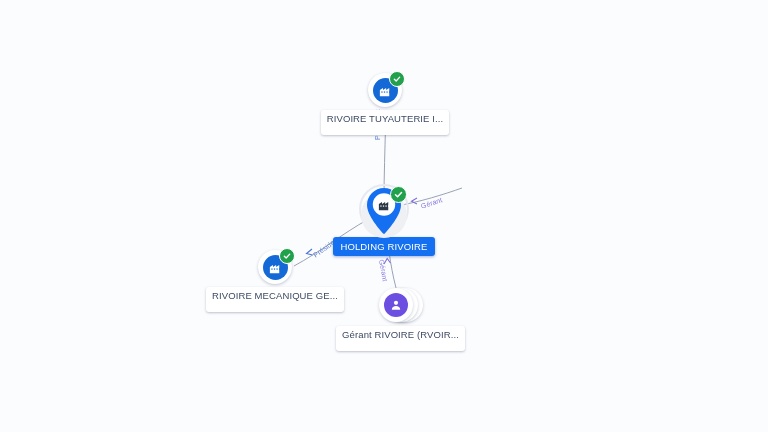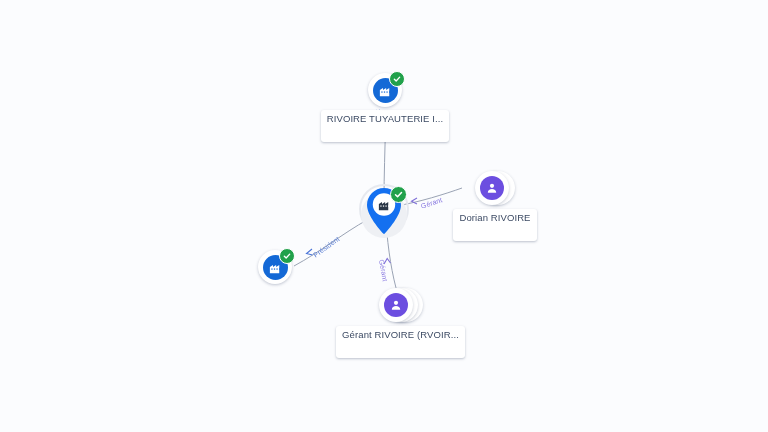--- a/index.html
+++ b/index.html
@@ -109,21 +109,21 @@
   .person-disc-inner svg { display: block; }
 
   
   .node-label {
     margin-top: 3px;
     background: #ffffff;
     color: #3c4a63;
     font-size: 9.5px;
     line-height: 1;
     letter-spacing: 0.1px;
-    padding: 4px 6px 18px 6px;
+    padding: 4px 6px 11px 6px;
     border-radius: 3px;
     box-shadow: 0 1px 2.5px rgba(40,55,90,0.30);
     white-space: nowrap;
   }
 
   
   #node-holding {
     position: absolute;
   }
   .pin-halo {
@@ -240,54 +240,41 @@
       </div>
       <div class="check-badge">
         <svg width="8" height="8" viewBox="0 0 24 24" fill="none" stroke="#ffffff" stroke-width="4" stroke-linecap="round" stroke-linejoin="round">
           <path d="M4 12.5 L9.5 18 L20 6.5"></path>
         </svg>
       </div>
     </div>
     <div class="node-label">RIVOIRE TUYAUTERIE I...</div>
   </div>
 
-  <div class="node" id="node-dorian" style="left:440px; top:170px; width:110px;">
-    <div class="person-badge-wrap" style="width:40px;">
-      <div class="person-layer l3" style="left:6px;"></div>
-      <div class="person-layer l1">
-        <div class="person-disc-inner">
-          <svg width="14" height="14" viewBox="0 0 24 24" fill="#ffffff">
-            <circle cx="12" cy="8.3" r="3.6"></circle>
-            <path d="M4.8 20c0-4 3.4-6.2 7.2-6.2s7.2 2.2 7.2 6.2z"></path>
-          </svg>
-        </div>
-      </div>
-    </div>
-    <div class="node-label">Dorian RIVOIRE</div>
-  </div>
 
   <div class="node" id="node-mecanique" style="left:205px; top:250px; width:140px;">
     <div class="company-badge-wrap">
       <div class="company-disc">
         <div class="company-disc-inner">
           <svg width="15" height="15" viewBox="0 0 24 24" fill="#ffffff">
             <path d="M3 21V11l5-3v3l5-3v3l5-3v13H3z"></path>
             <rect x="5.3" y="13.5" width="2" height="2" fill="#1469d6"></rect>
             <rect x="9.4" y="13.5" width="2" height="2" fill="#1469d6"></rect>
             <rect x="13.5" y="13.5" width="2" height="2" fill="#1469d6"></rect>
             <rect x="17.6" y="13.5" width="2" height="2" fill="#1469d6"></rect>
           </svg>
         </div>
       </div>
       <div class="check-badge">
         <svg width="8" height="8" viewBox="0 0 24 24" fill="none" stroke="#ffffff" stroke-width="4" stroke-linecap="round" stroke-linejoin="round">
           <path d="M4 12.5 L9.5 18 L20 6.5"></path>
         </svg>
       </div>
     </div>
+    <div class="node-label">RIVOIRE MECANIQUE GE...</div>
   </div>
 
   <div class="node" id="node-herve" style="left:343px; top:287px; width:115px;">
     <div class="person-badge-wrap">
       <div class="person-layer l3"></div>
       <div class="person-layer l2"></div>
       <div class="person-layer l1">
         <div class="person-disc-inner">
           <svg width="14" height="14" viewBox="0 0 24 24" fill="#ffffff">
             <circle cx="12" cy="8.3" r="3.6"></circle>
@@ -314,15 +301,16 @@
           <rect x="13.5" y="13.5" width="2" height="2" fill="#ffffff"></rect>
           <rect x="17.6" y="13.5" width="2" height="2" fill="#ffffff"></rect>
         </svg>
       </div>
       <div class="pin-check">
         <svg width="9" height="9" viewBox="0 0 24 24" fill="none" stroke="#ffffff" stroke-width="4" stroke-linecap="round" stroke-linejoin="round">
           <path d="M4 12.5 L9.5 18 L20 6.5"></path>
         </svg>
       </div>
     </div>
+    <div class="label-selected">HOLDING RIVOIRE</div>
   </div>
 
 </div>
 
 </body></html>

